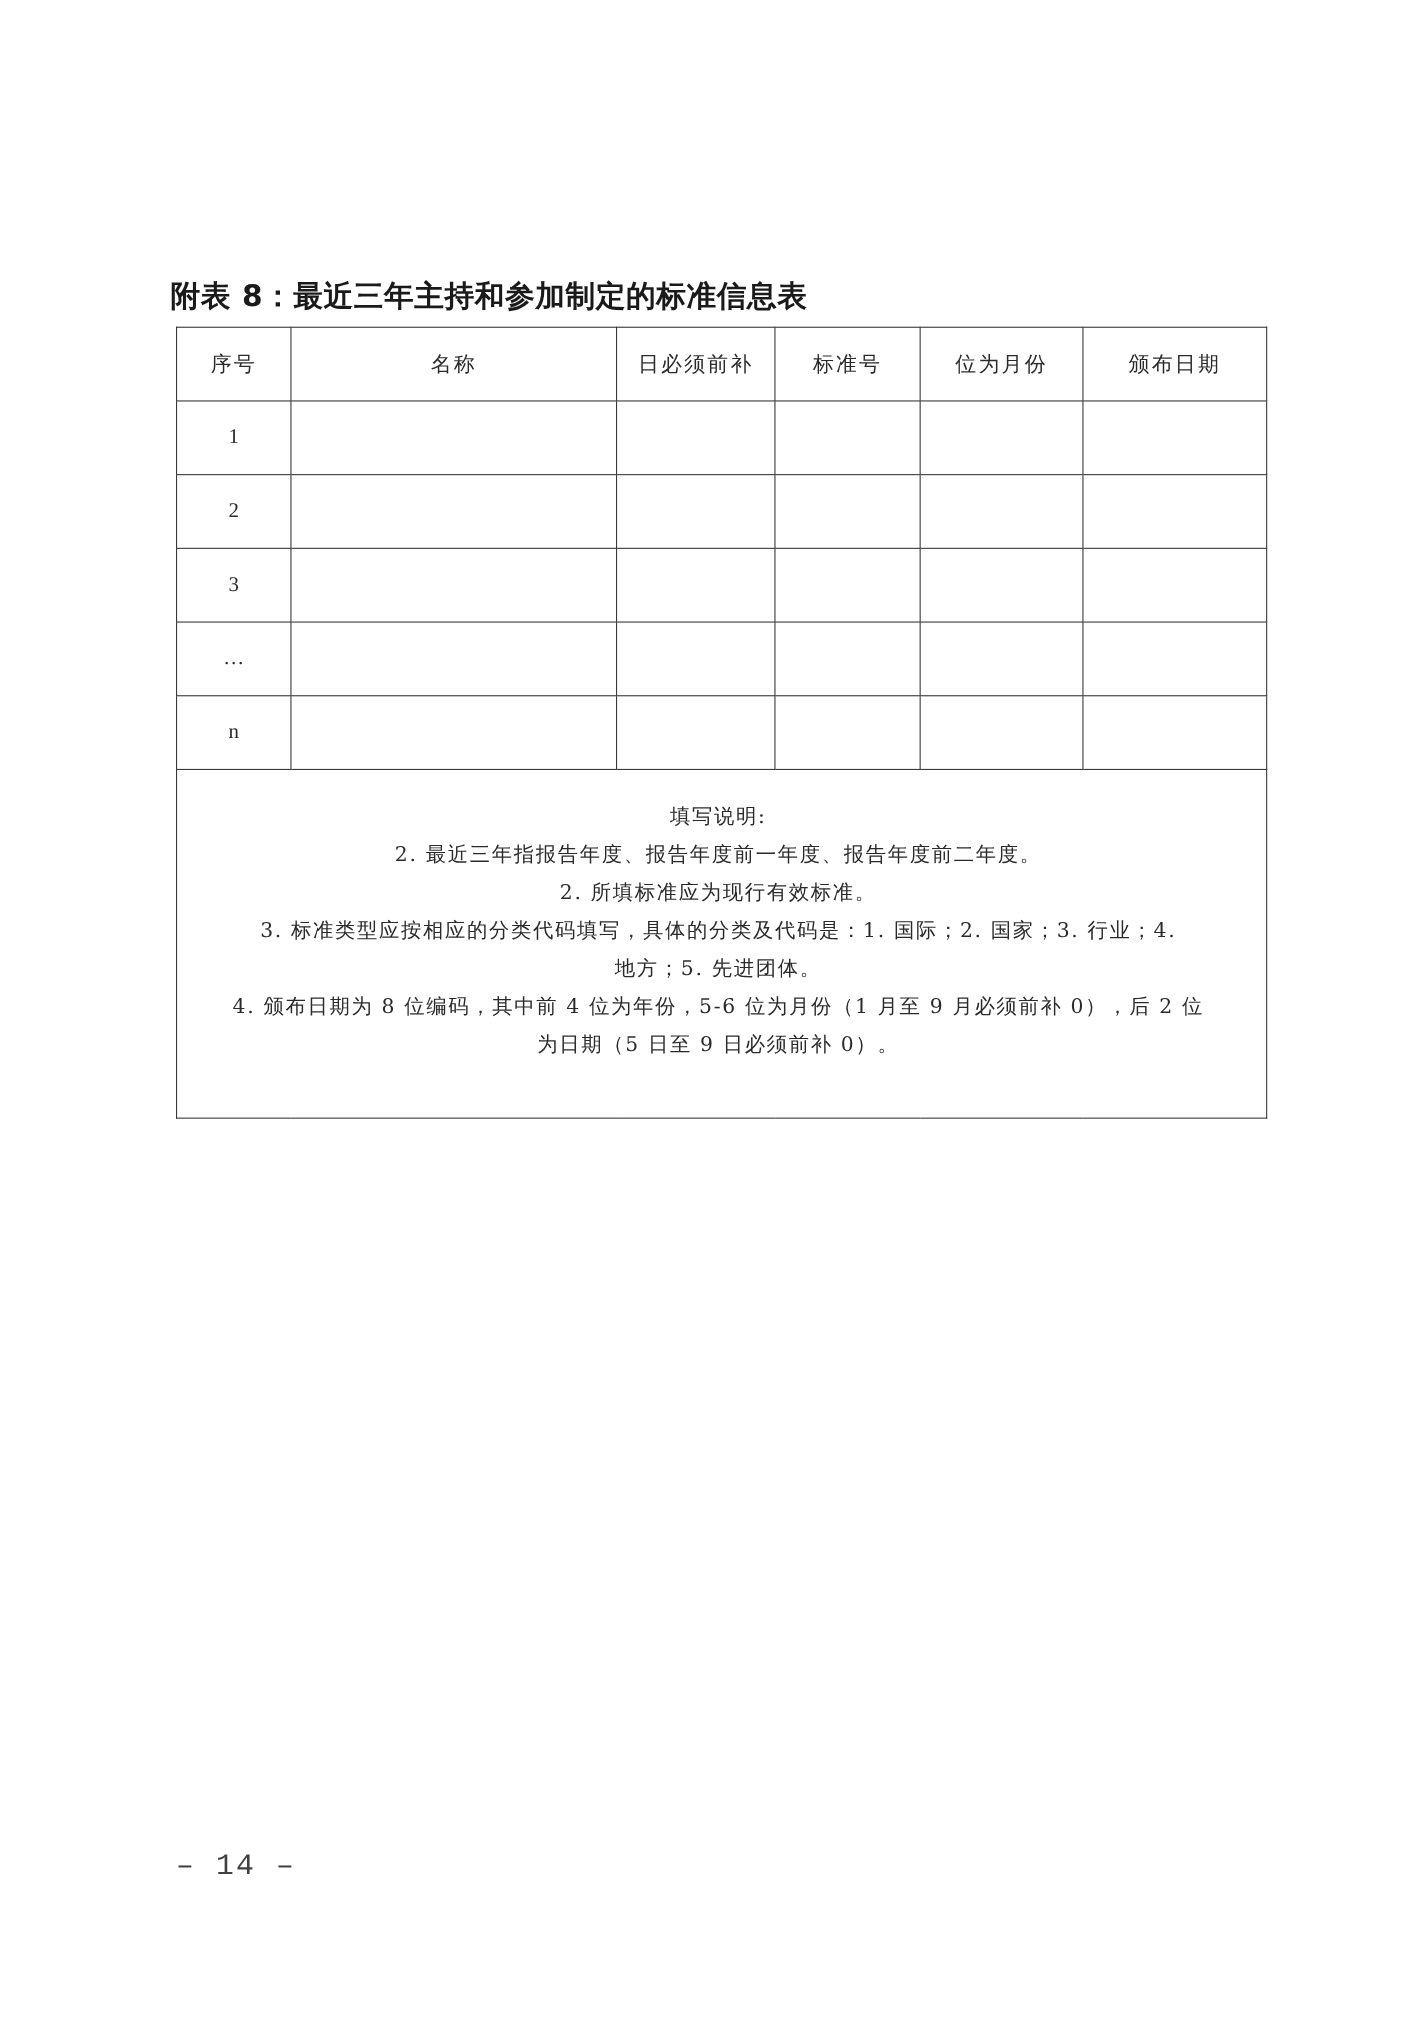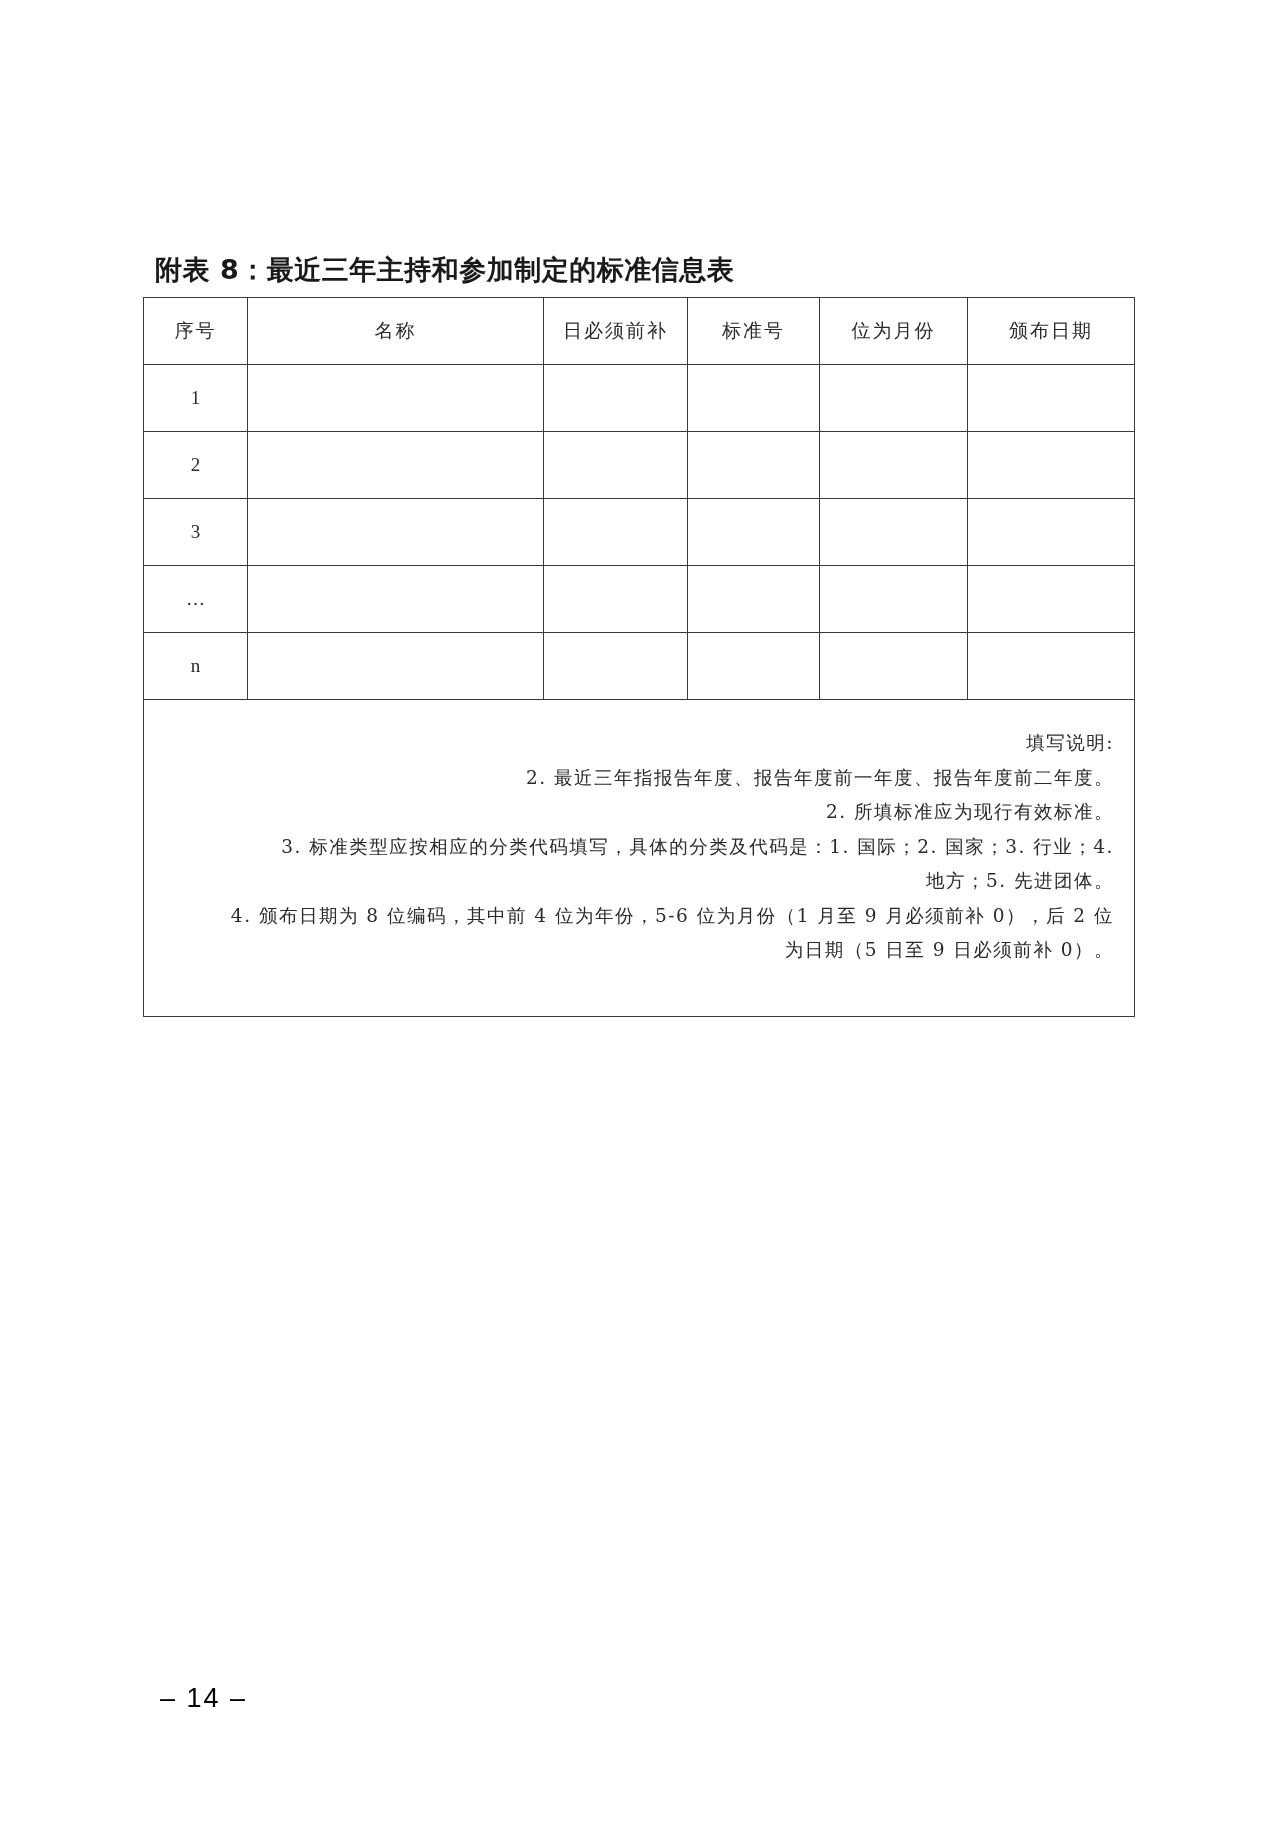--- a/index.html
+++ b/index.html
@@ -21,21 +21,21 @@
     font-family: "DejaVu Sans", "Liberation Sans", sans-serif;
     font-weight: bold;
     font-size: 27px;
     line-height: 44px;
     color: #1a1a1a;
     letter-spacing: 0.5px;
     white-space: nowrap;
   }
   table.std-table {
     position: absolute;
-    left: 143px;
+    left: 160px;
     top: 297px;
     width: 991px;
     border-collapse: collapse;
     table-layout: fixed;
     font-family: "DejaVu Serif", "Liberation Serif", serif;
     color: #2a2a2a;
     padding-left: 19px;
   }
   table.std-table th,
   table.std-table td {
@@ -51,41 +51,41 @@
     letter-spacing: 2px;
   }
   table.std-table td.num {
     font-family: "Liberation Serif", "DejaVu Serif", serif;
     font-size: 19px;
   }
   table.std-table tr.data-row td {
     height: 66px;
   }
   table.std-table td.notes-cell {
-    text-align: right;
+    text-align: center;
     vertical-align: top;
     height: 290px;
     padding: 26px 20px 0 14px;
     font-size: 18.5px;
     line-height: 34.5px;
     letter-spacing: 1.5px;
     color: #2a2a2a;
   }
   .note-line {
     display: block;
     white-space: nowrap;
   }
   .page-number {
     position: absolute;
     left: 160px;
     top: 1682px;
-    font-family: Liberation Sans, sans-serif;
+    font-family: Liberation Mono, monospace;
     font-size: 27px;
     line-height: 32px;
-    color: #000000;
+    color: #404040;
     letter-spacing: 2px;
     white-space: pre;
   }
 </style>
 </head>
 <body>
 
 <div class="page-title">附表 8：最近三年主持和参加制定的标准信息表</div>
 
 <table class="std-table">

